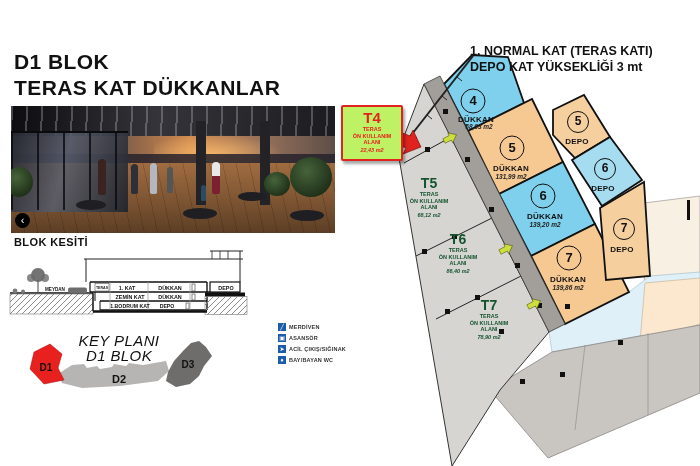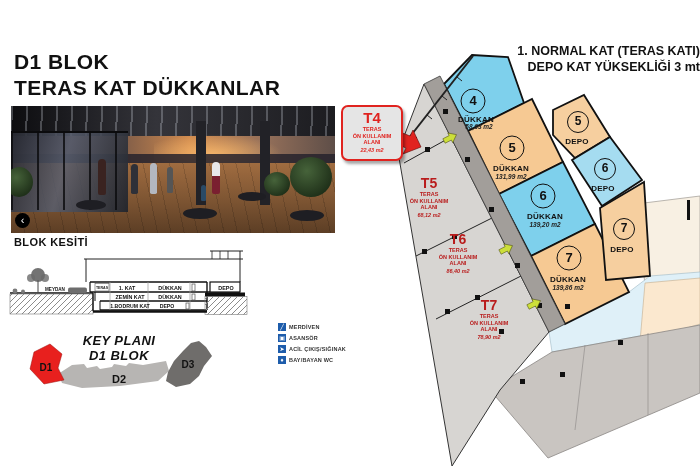--- a/index.html
+++ b/index.html
@@ -26,36 +26,36 @@
     background:linear-gradient(105deg,rgba(38,40,48,.95),rgba(88,94,110,.85) 45%,rgba(34,37,44,.95));}
   .ph-mullions{left:0;top:20%;width:36%;height:62%;
     background:repeating-linear-gradient(90deg,rgba(10,10,12,.8) 0 2px,transparent 2px 26px);}
   .pillar{top:12%;width:10px;height:66%;background:#222227;}
   .plant{border-radius:50%;background:radial-gradient(circle at 40% 35%,#46633a,#1f3019 75%);}
   .person{border-radius:4px 4px 2px 2px;}
   .table{border-radius:50%;background:#1e1e23;}
   .ph-prev{left:4px;top:107px;width:15px;height:15px;border-radius:50%;background:#000;
     color:#fff;font-size:11px;line-height:14px;text-align:center;cursor:pointer;}
   .sec-head{left:14px;top:236px;font-size:11px;font-weight:bold;letter-spacing:.4px;}
-  .kp-title{left:59px;top:333px;width:120px;text-align:center;font-size:13px;line-height:15px;
-    font-weight:bold;font-style:italic;letter-spacing:.4px;}
+  .kp-title{left:59px;top:333px;width:120px;text-align:center;font-size:15px;line-height:15px;
+    font-weight:normal;font-style:italic;letter-spacing:.4px;}
   .legend{left:278px;top:321px;}
   .leg-row{display:flex;align-items:center;height:11px;}
   .leg-ic{width:8px;height:8px;background:#1d5cab;color:#fff;font-size:6px;line-height:8px;
     text-align:center;margin-right:3px;flex:0 0 8px;}
   .leg-lb{font-size:5.5px;font-weight:bold;color:#333;white-space:nowrap;letter-spacing:.2px;}
   
-  .plan-head{left:470px;top:44px;width:230px;text-align:right;font-size:12.5px;line-height:15.5px;
+  .plan-head{left:470px;top:44px;width:230px;text-align:left;font-size:12.5px;line-height:15.5px;
     font-weight:bold;}
-  .callout{left:341px;top:105px;width:58px;height:52px;background:#e5e5e5;border:2.5px solid #e0231f;
-    border-radius:7px;box-shadow:2px 3px 3px rgba(0,0,0,.35);text-align:center;color:#e0231f;}
+  .callout{left:341px;top:105px;width:58px;height:52px;background:#bef264;border:2.5px solid #e0231f;
+    border-radius:2px;box-shadow:2px 3px 3px rgba(0,0,0,.35);text-align:center;color:#e0231f;}
   .callout .tid{font-size:15px;line-height:17px;font-weight:bold;margin-top:2px;}
   .tline{font-size:5.5px;line-height:6.5px;font-weight:bold;}
   .tarea{font-size:5.5px;line-height:8px;font-weight:bold;font-style:italic;}
-  .tzone{position:absolute;transform:translateX(-50%);width:90px;text-align:center;color:#b91c1c;}
+  .tzone{position:absolute;transform:translateX(-50%);width:90px;text-align:center;color:#14532d;}
   .tzone .tid{font-size:14px;line-height:15px;font-weight:bold;}
   .cc{position:absolute;transform:translate(-50%,-50%);}
   .circle{width:23px;height:23px;border:1.6px solid #111;border-radius:50%;background:transparent;
     font-size:13px;font-weight:bold;line-height:21px;text-align:center;}
   .circle.sm{width:20px;height:20px;font-size:12px;line-height:18px;}
   .utype{font-size:8px;font-weight:bold;letter-spacing:.2px;white-space:nowrap;}
   .uarea{font-size:6.5px;font-weight:bold;font-style:italic;white-space:nowrap;color:#222;}
   svg text{font-family:"Liberation Sans",sans-serif;}
 </style>
 </head>

